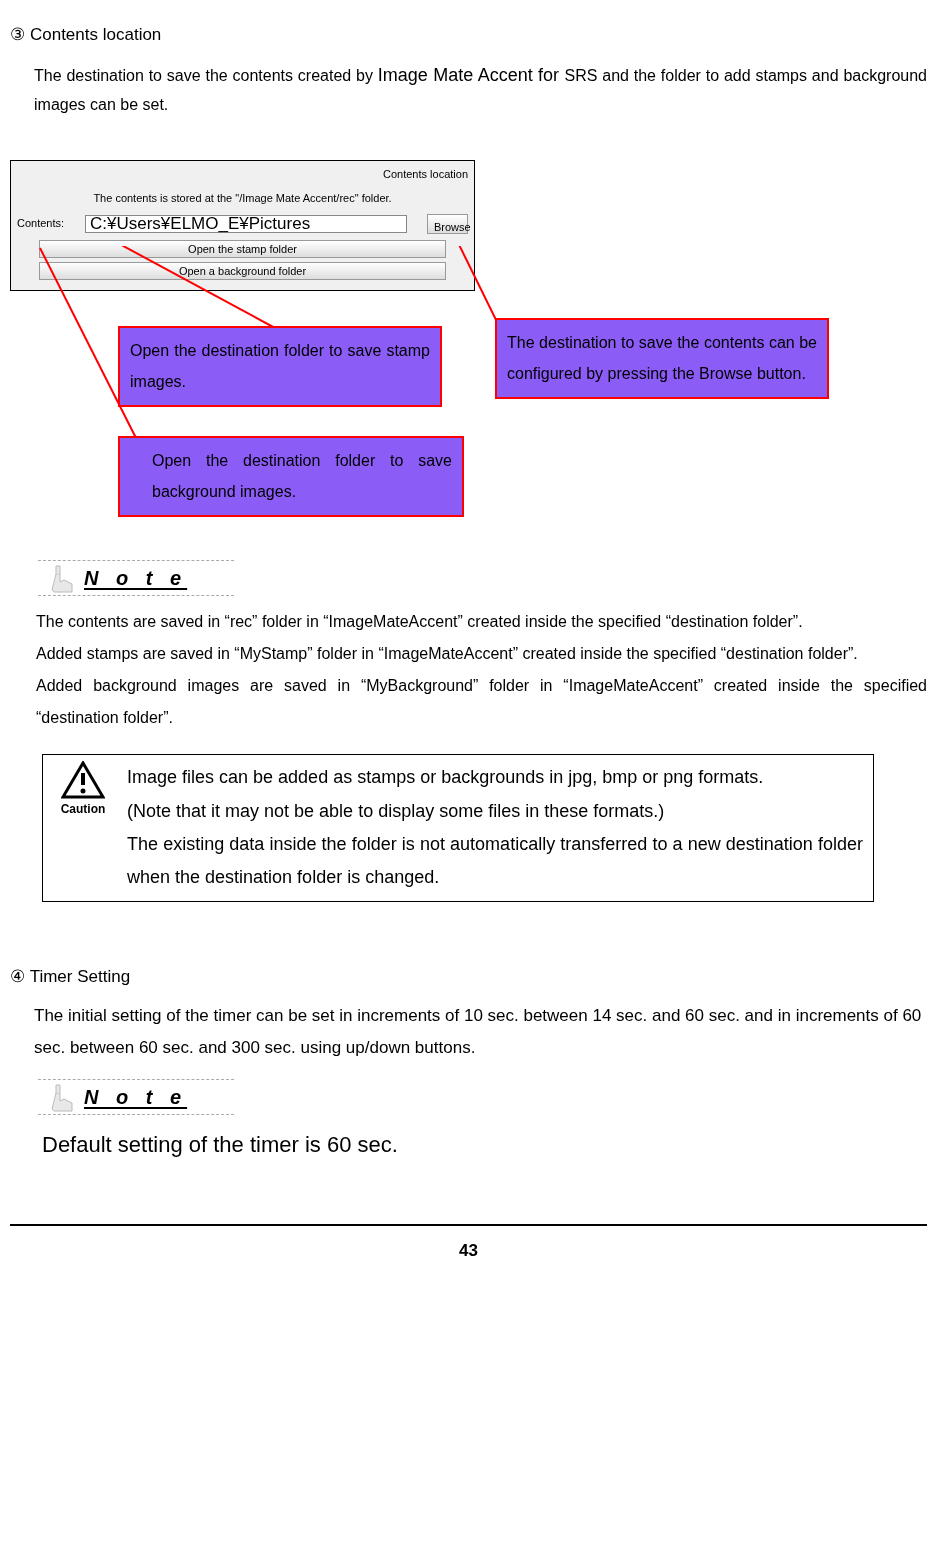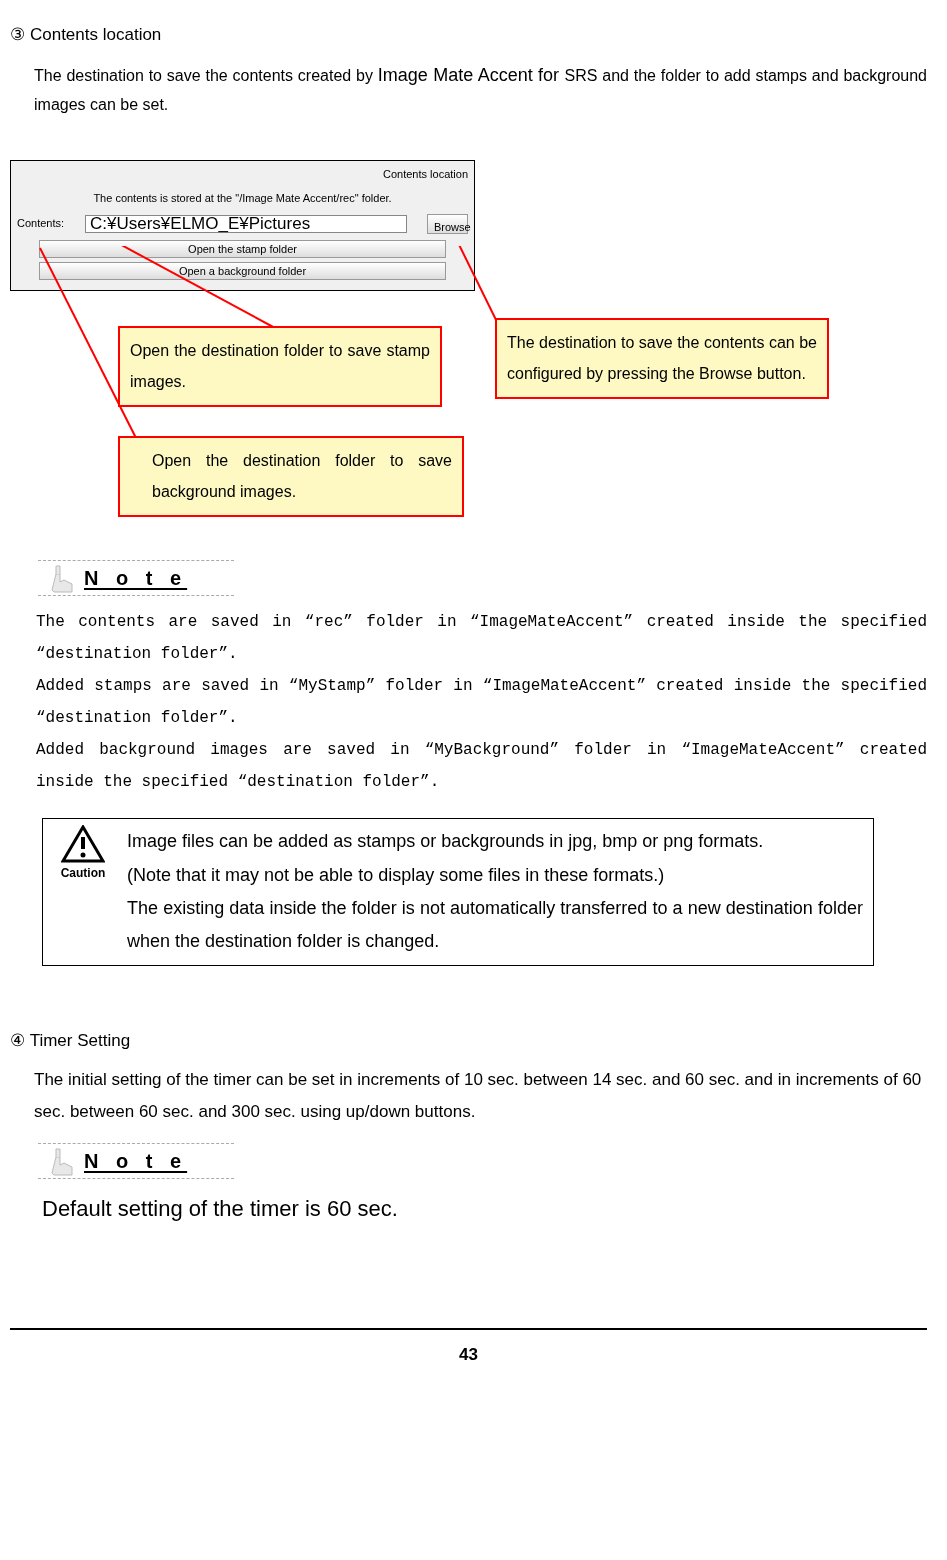--- a/index.html
+++ b/index.html
@@ -84,21 +84,21 @@
     position: relative;
     height: 300px;
     margin-top: -45px;
   }
   .callout {
     position: absolute;
     border: 2px solid #ff0000;
     padding: 8px 10px;
     font-size: 16px;
     line-height: 1.9;
-    background: #fef9c3;
+    background: #8b5cf6;
     text-align: justify;
   }
   .callout-1 { left: 108px; top: 80px; width: 300px; }
   .callout-2 { left: 108px; top: 190px; width: 300px; padding-left: 32px; }
   .callout-3 { left: 485px; top: 72px; width: 310px; }
   svg.connector {
     position: absolute;
     top: 0;
     left: 0;
     pointer-events: none;
@@ -106,39 +106,39 @@
   .note-bar {
     display: flex;
     align-items: center;
     width: 190px;
     height: 34px;
     border-top: 1px dashed #aaa;
     border-bottom: 1px dashed #aaa;
     margin: 14px 0 10px 28px;
     position: relative;
     padding-left: 6px;
+    font-style: italic;
   }
   .note-icon {
     width: 36px;
     height: 36px;
     margin-right: 4px;
   }
   .note-text {
     font-family: "Arial Black", Arial, sans-serif;
     font-weight: 900;
     font-size: 20px;
     letter-spacing: 6px;
     text-decoration: underline;
     text-underline-offset: 3px;
   }
   .note-body {
     padding: 0 0 0 26px;
     line-height: 2.0;
     text-align: justify;
-    font-family: Liberation Mono, monospace;
   }
   .caution-box {
     border: 1px solid #000;
     display: flex;
     margin: 20px 0 0 32px;
     width: 830px;
   }
   .caution-left {
     width: 76px;
     text-align: center;
@@ -167,21 +167,21 @@
   .section4-body {
     padding-left: 24px;
     font-size: 17px;
     line-height: 1.9;
   }
   .timer-note-default {
     padding-left: 32px;
     font-size: 22px;
   }
   .page-footer {
-    margin-top: 100px;
+    margin-top: 60px;
     border-top: 2px solid #000;
     padding-top: 10px;
     text-align: center;
     font-weight: bold;
     font-size: 17px;
   }
 </style>
 </head>
 <body>
 

